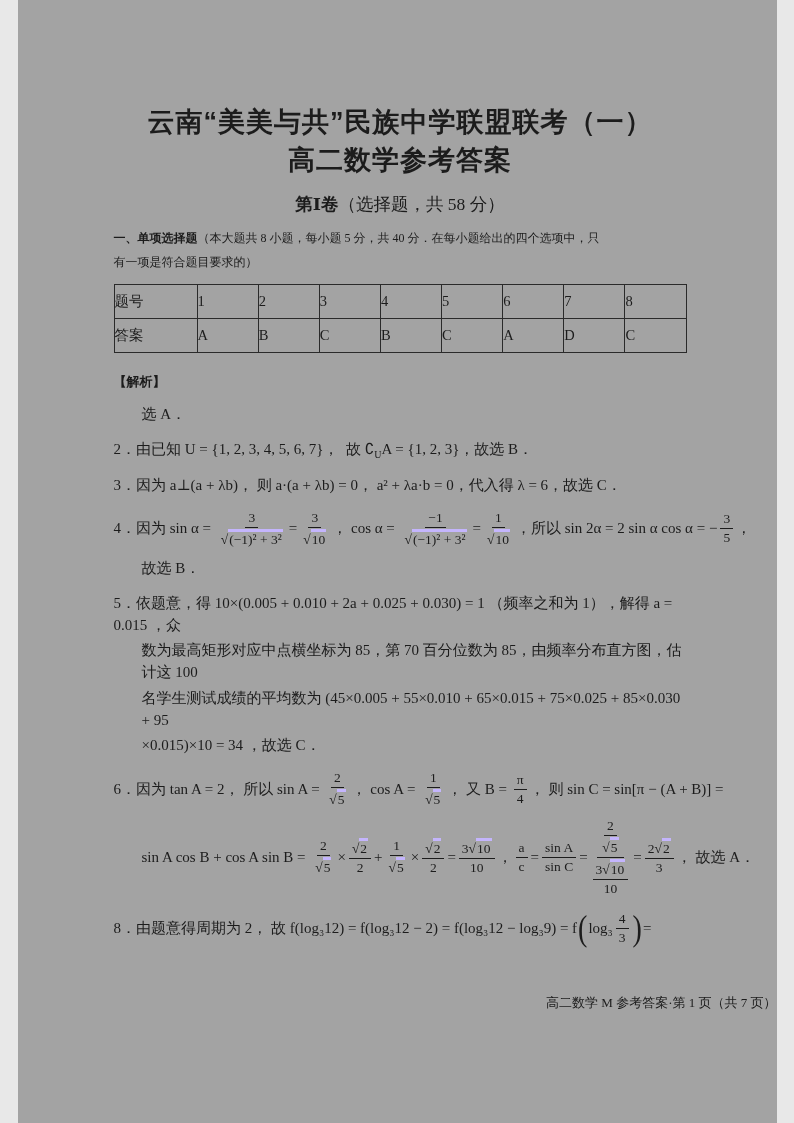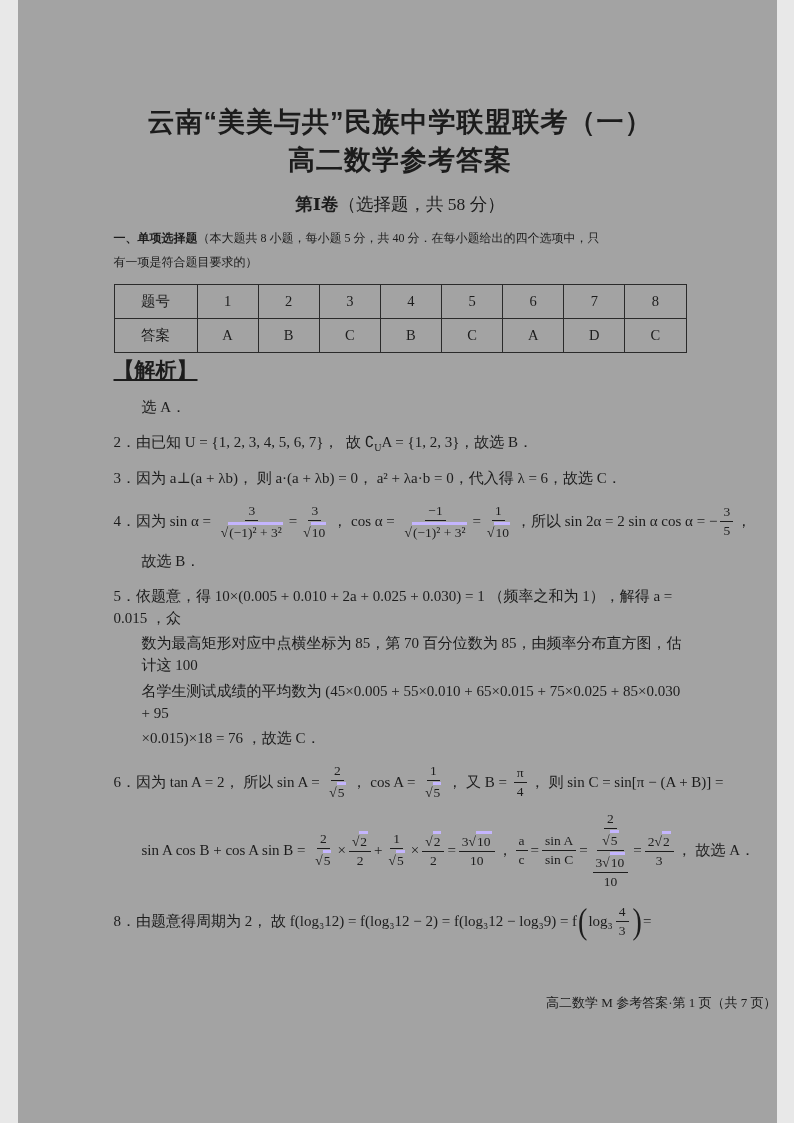--- a/index.html
+++ b/index.html
@@ -6,24 +6,24 @@
   .page{width:759px;height:1123px;position:relative;background:#a3a3a3;margin:0 auto;
         color:#1c1c1c;font-family:"Liberation Serif","DejaVu Serif",serif;font-size:15px;
         overflow:hidden;box-sizing:border-box;}
   .content{padding:104px 90px 0 96px;}
   .b{font-weight:700;}
   .title{text-align:center;font-family:"Liberation Sans","DejaVu Sans",sans-serif;
          font-weight:700;font-size:27px;line-height:1.4;letter-spacing:1px;}
   .section{text-align:center;font-size:17.5px;margin-top:12px;}
   .instr{margin-top:10px;line-height:2.05;font-size:12px;text-align:justify;}
   table.ans{border-collapse:collapse;width:100%;margin-top:9px;table-layout:fixed;}
-  table.ans td{border:1.4px solid #2a2a2a;height:33px;text-align:center;
+  table.ans td{border:1.4px solid #2a2a2a;height:33px;text-align:left;
                font-size:14.5px;padding:0;}
   table.ans td.hdr{width:82px;}
-  .analysis{margin-top:3px;font-size:21px;text-decoration:underline;}
+  .analysis{margin-top:20px;font-size:13px;}
   .item{margin-top:13px;}
   .tline{line-height:1.45;white-space:pre-wrap;}
   .tline + .tline{margin-top:4px;}
   .cont{padding-left:28px;}
   .fline{display:flex;align-items:center;flex-wrap:nowrap;white-space:pre;}
   .fline + .tline{margin-top:10px;}
   .fline + .fline{margin-top:8px;}
   .seg{white-space:pre;}
   .frac{display:inline-flex;flex-direction:column;align-items:center;vertical-align:middle;
         margin:0 3px;font-size:13.5px;line-height:1.2;text-align:center;}
@@ -123,21 +123,21 @@
         <span class="frac"><span class="num">3</span><span class="den">5</span></span>
         <span class="seg">，</span>
       </div>
       <div class="tline cont">故选 B．</div>
     </div>
 
     <div class="item">
       <div class="tline"><span>5．</span><span>依题意，得 10×(0.005 + 0.010 + 2a + 0.025 + 0.030) = 1 （频率之和为 1），解得 a = 0.015 ，众</span></div>
       <div class="tline cont">数为最高矩形对应中点横坐标为 85，第 70 百分位数为 85，由频率分布直方图，估计这 100</div>
       <div class="tline cont">名学生测试成绩的平均数为 (45×0.005 + 55×0.010 + 65×0.015 + 75×0.025 + 85×0.030 + 95</div>
-      <div class="tline cont">×0.015)×18 = 76 ，故选 C．</div>
+      <div class="tline cont">×0.015)×10 = 34 ，故选 C．</div>
     </div>
 
     <div class="item">
       <div class="fline">
         <span class="seg">6．</span><span class="seg">因为 tan A = 2， 所以 sin A = </span>
         <span class="frac"><span class="num">2</span><span class="den">
               <span>√</span>
               <span class="radicand">5</span>
             </span></span>
         <span class="seg">， cos A = </span>

